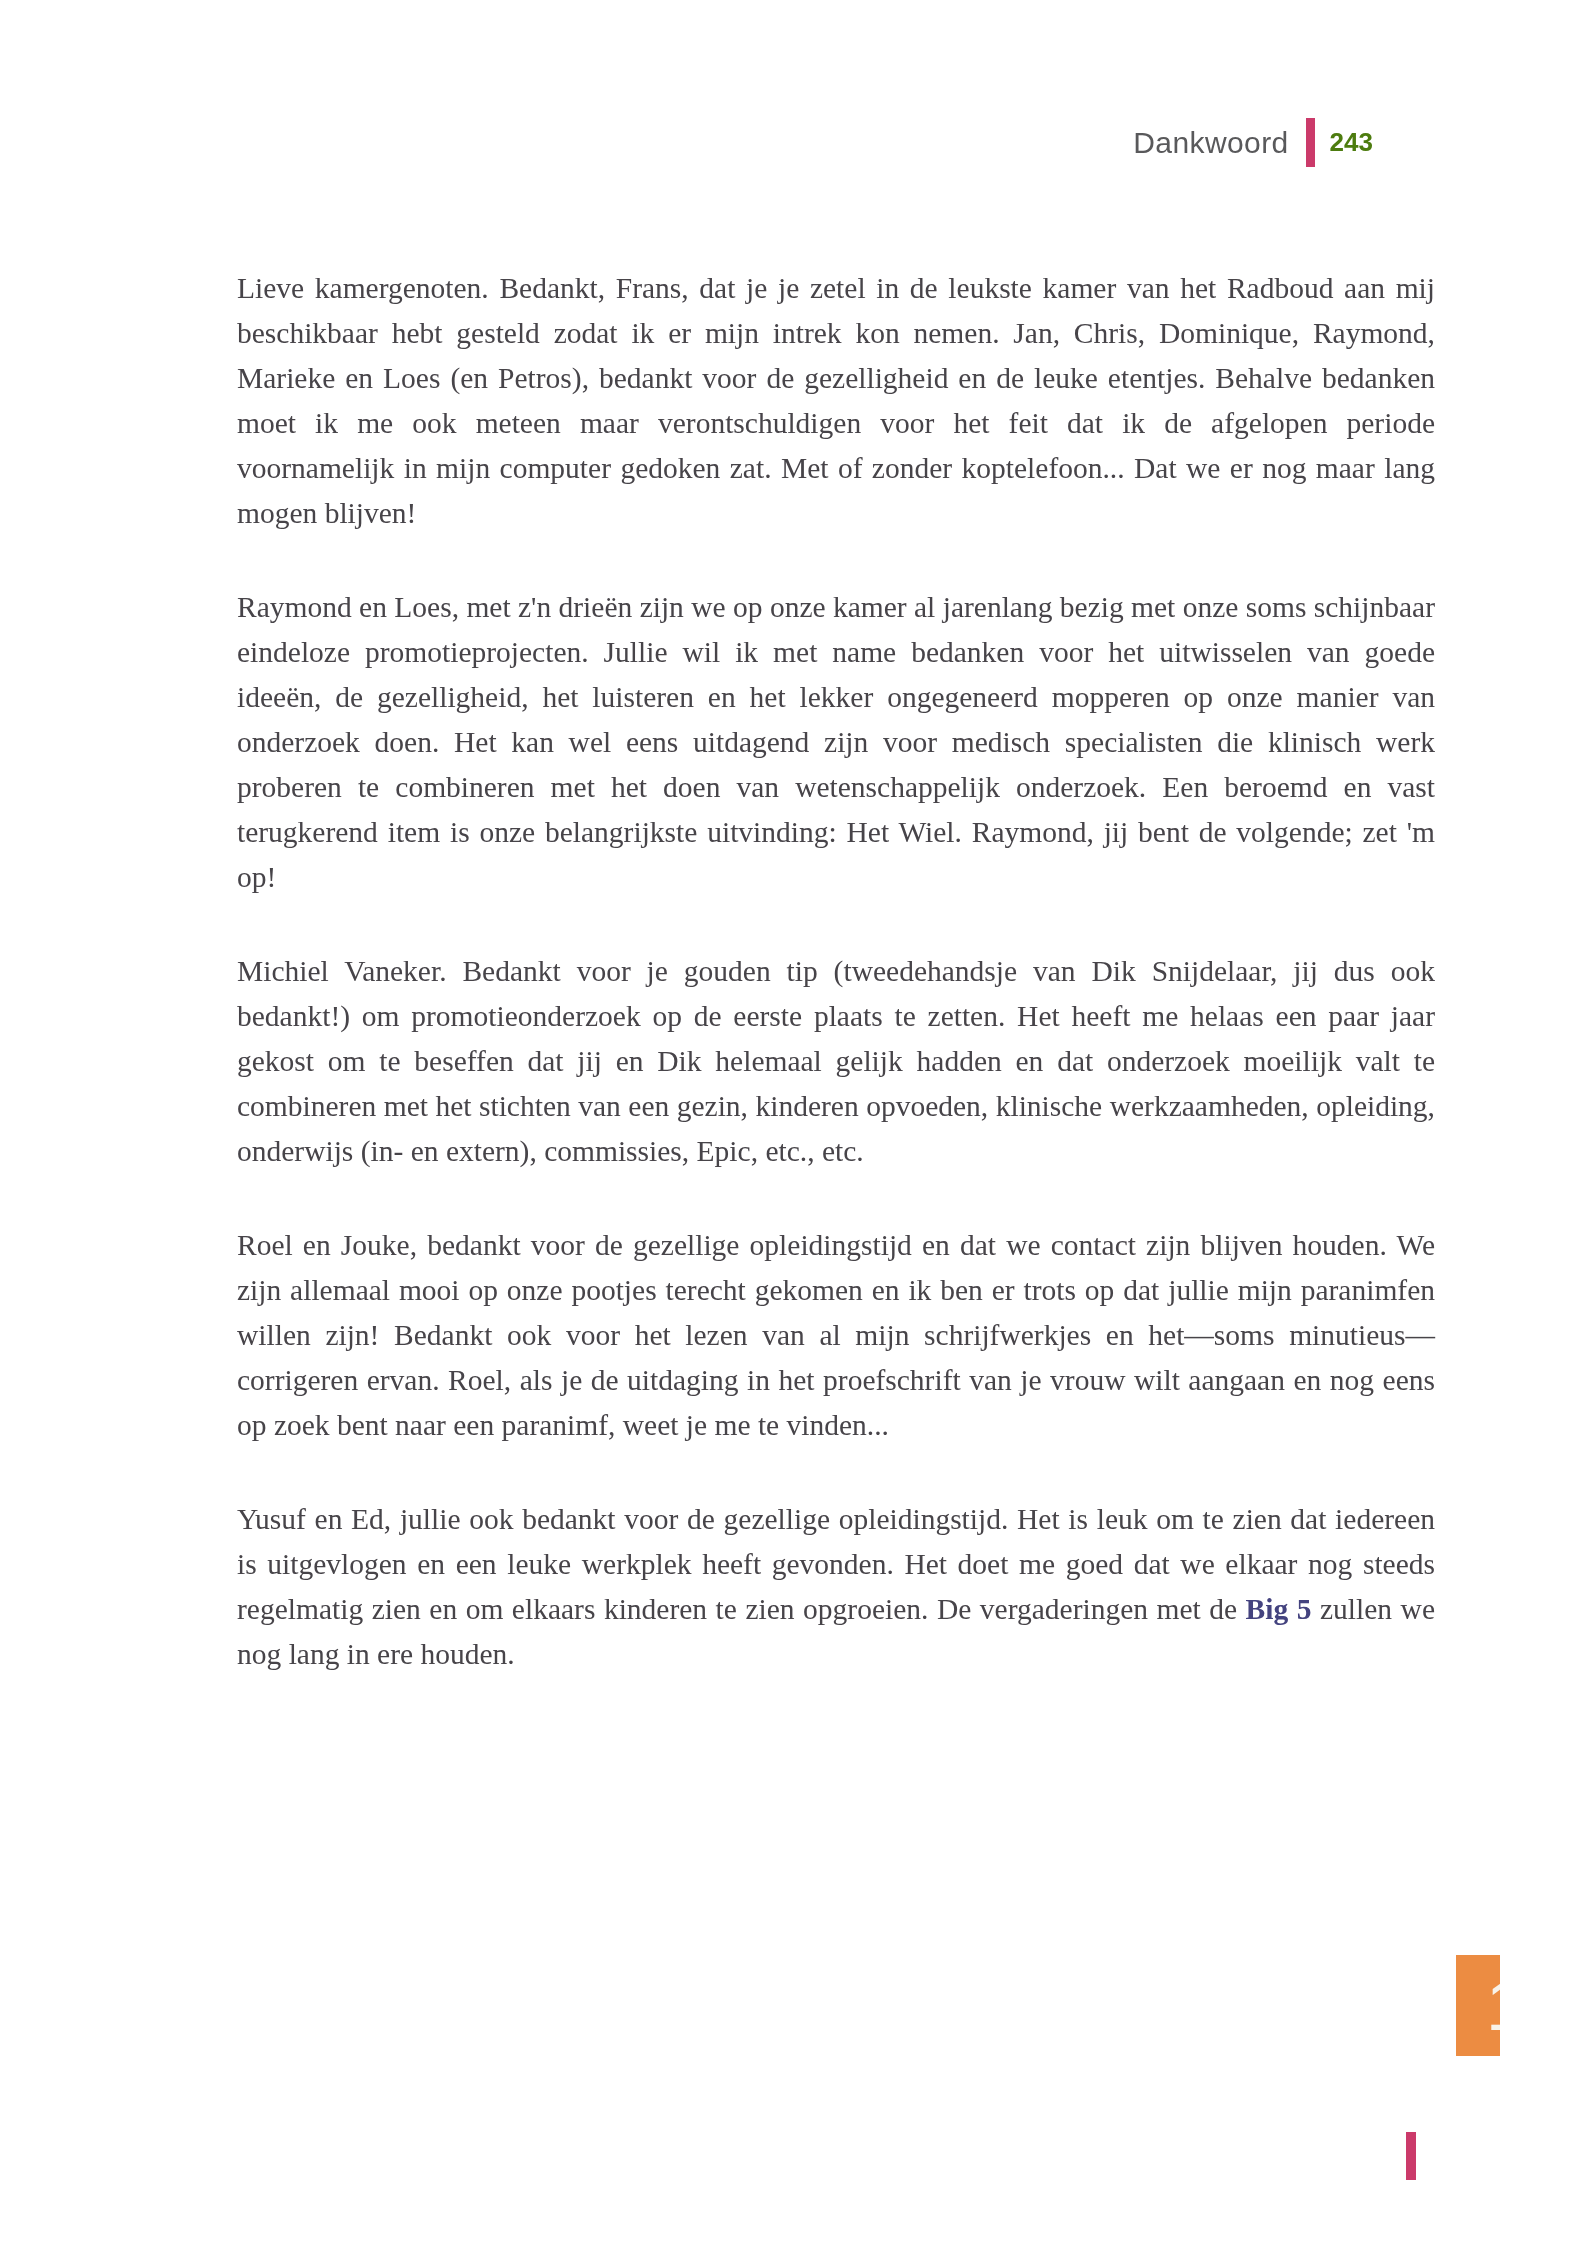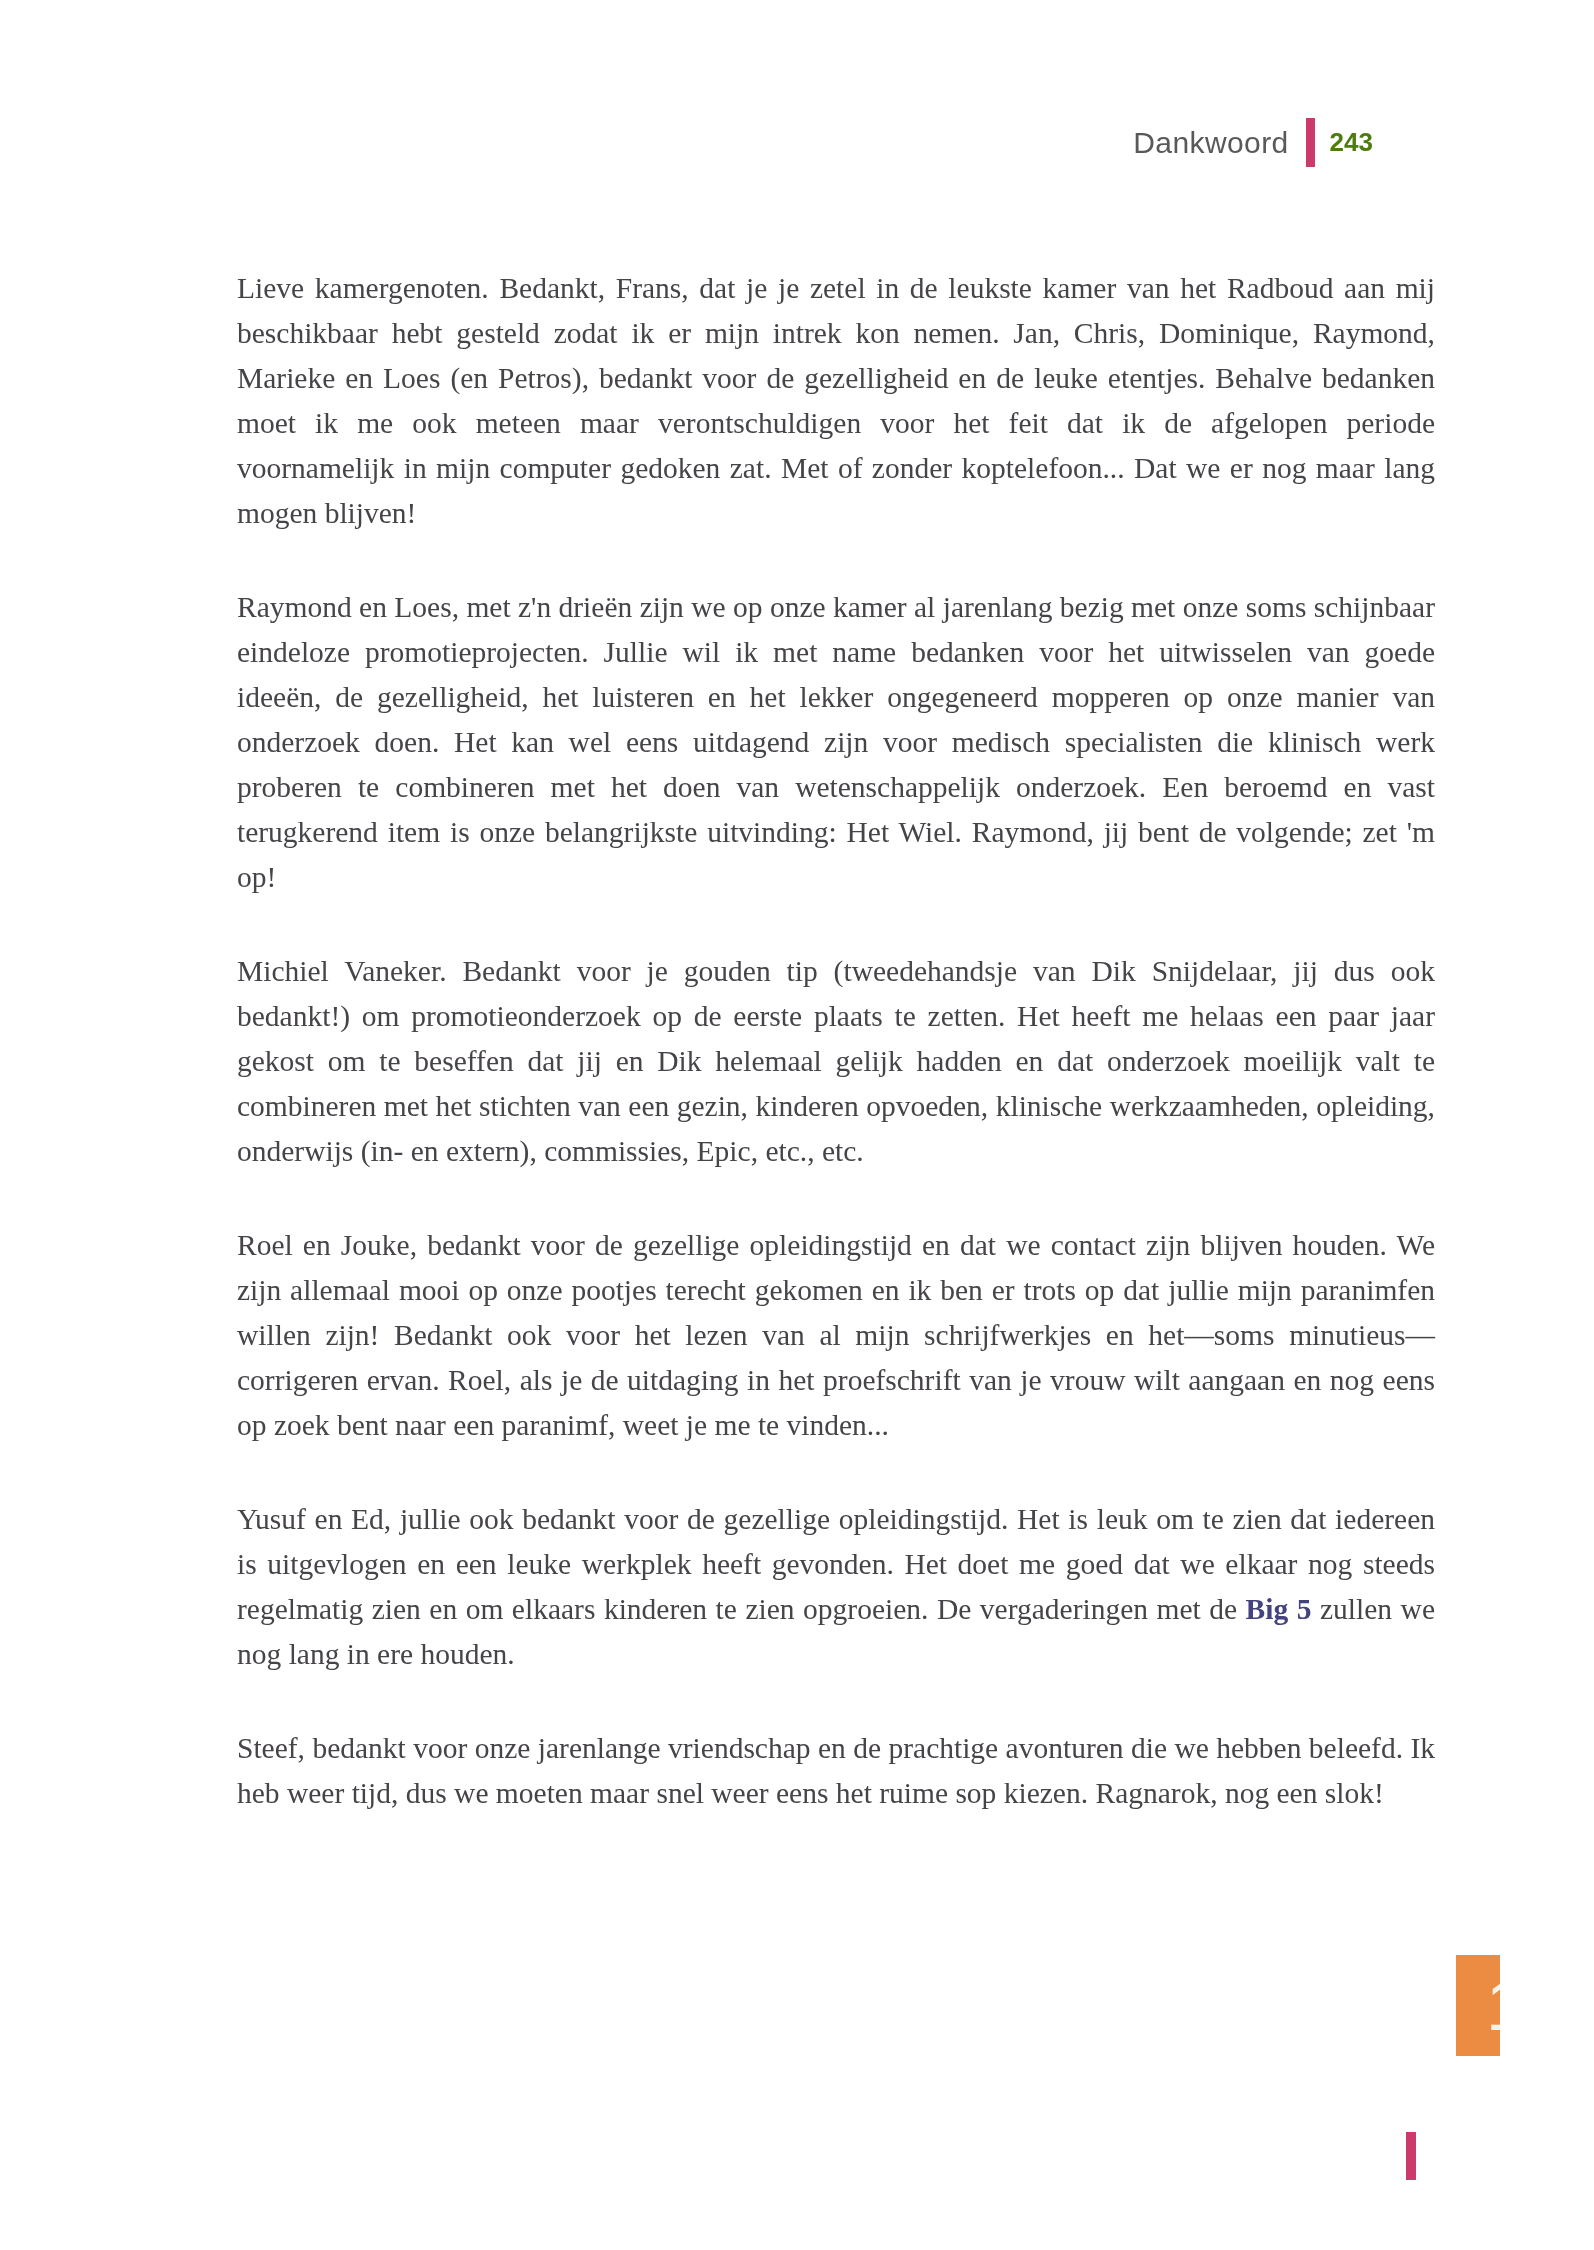--- a/index.html
+++ b/index.html
@@ -82,21 +82,20 @@
     <span class="divider" style="background: rgb(203, 58, 106);"></span>
     <span class="pagenum">243</span>
   </header>
 
   <main class="content">
     <p>Lieve kamergenoten. Bedankt, Frans, dat je je zetel in de leukste kamer van het Radboud aan mij beschikbaar hebt gesteld zodat ik er mijn intrek kon nemen. Jan, Chris, Dominique, Raymond, Marieke en Loes (en Petros), bedankt voor de gezelligheid en de leuke etentjes. Behalve bedanken moet ik me ook meteen maar verontschuldigen voor het feit dat ik de afgelopen periode voornamelijk in mijn computer gedoken zat. Met of zonder koptelefoon... Dat we er nog maar lang mogen blijven!</p>
     <p>Raymond en Loes, met z'n drieën zijn we op onze kamer al jarenlang bezig met onze soms schijnbaar eindeloze promotieprojecten. Jullie wil ik met name bedanken voor het uitwisselen van goede ideeën, de gezelligheid, het luisteren en het lekker ongegeneerd mopperen op onze manier van onderzoek doen. Het kan wel eens uitdagend zijn voor medisch specialisten die klinisch werk proberen te combineren met het doen van wetenschappelijk onderzoek. Een beroemd en vast terugkerend item is onze belangrijkste uitvinding: Het Wiel. Raymond, jij bent de volgende; zet 'm op!</p>
     <p>Michiel Vaneker. Bedankt voor je gouden tip (tweedehandsje van Dik Snijdelaar, jij dus ook bedankt!) om promotieonderzoek op de eerste plaats te zetten. Het heeft me helaas een paar jaar gekost om te beseffen dat jij en Dik helemaal gelijk hadden en dat onderzoek moeilijk valt te combineren met het stichten van een gezin, kinderen opvoeden, klinische werkzaamheden, opleiding, onderwijs (in- en extern), commissies, Epic, etc., etc.</p>
     <p>Roel en Jouke, bedankt voor de gezellige opleidingstijd en dat we contact zijn blijven houden. We zijn allemaal mooi op onze pootjes terecht gekomen en ik ben er trots op dat jullie mijn paranimfen willen zijn! Bedankt ook voor het lezen van al mijn schrijfwerkjes en het—soms minutieus—corrigeren ervan. Roel, als je de uitdaging in het proefschrift van je vrouw wilt aangaan en nog eens op zoek bent naar een paranimf, weet je me te vinden...</p>
     <p><span>Yusuf en Ed, jullie ook bedankt voor de gezellige opleidingstijd. Het is leuk om te zien dat iedereen is uitgevlogen en een leuke werkplek heeft gevonden. Het doet me goed dat we elkaar nog steeds regelmatig zien en om elkaars kinderen te zien opgroeien. De vergaderingen met de </span><span class="big5" style="color: rgb(68, 67, 127);">Big 5</span><span> zullen we nog lang in ere houden.</span></p>
-    <p>Steef, bedankt voor onze jarenlange vriendschap en de prachtige avonturen die we hebben beleefd. Ik heb weer tijd, dus we moeten maar snel weer eens het ruime sop kiezen. Ragnarok, nog een slok!</p>
   </main>
 
   <div class="chapter-tab" style="background: rgb(236, 140, 66);">
     <span class="tab-number">18</span>
   </div>
 
   <div class="bottom-bar" style="background: rgb(203, 58, 106);"></div>
 
 </div>
 

